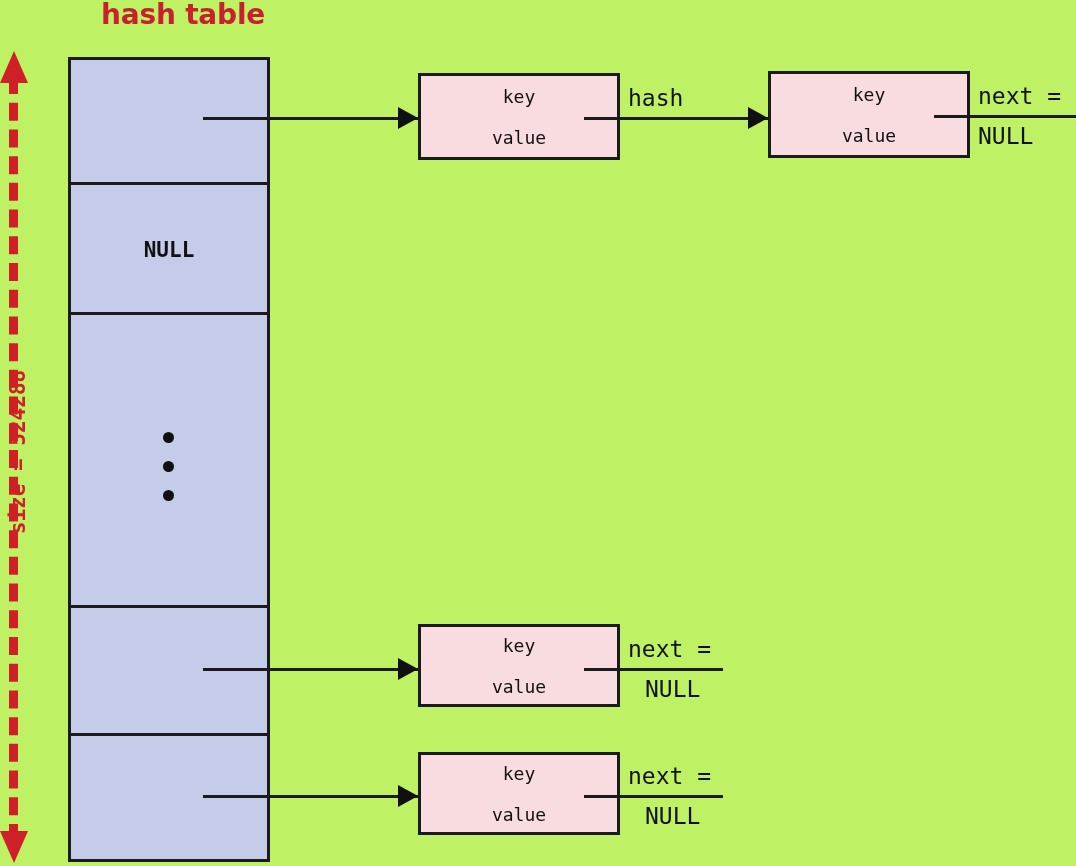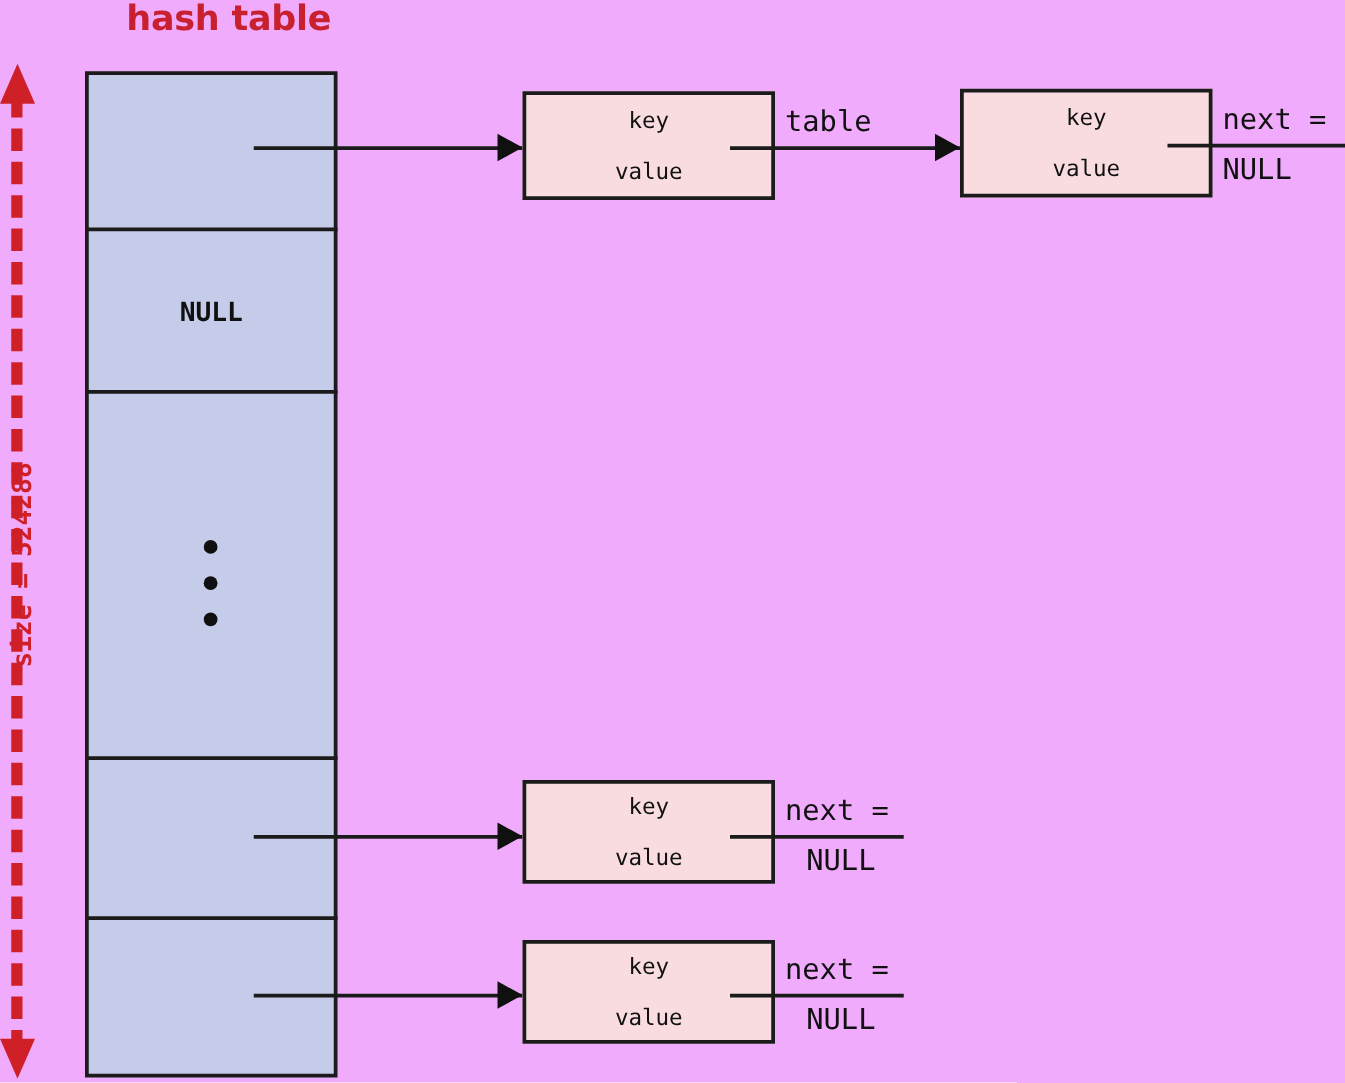--- a/index.html
+++ b/index.html
@@ -4,21 +4,21 @@
 <style>
   html, body {
     margin: 0;
     padding: 0;
     background: #ffffff;
   }
   #canvas {
     position: relative;
     width: 1076px;
     height: 866px;
-    background: #f0abfc;
+    background: #bef264;
     overflow: hidden;
     font-family: "DejaVu Sans Mono", "Liberation Mono", monospace;
   }
 
   
   .title {
     position: absolute;
     left: 101px;
     top: -2px;
     font-family: "DejaVu Sans", "Liberation Sans", sans-serif;
@@ -171,21 +171,21 @@
 
   <div class="hline" style="left:203px; top:117px; width:215px;"></div>
   <div class="arrowhead" style="left:398px; top:107px;"></div>
 
   <div class="node" style="left:418px; top:73px; width:202px; height:87px;"></div>
   <div class="node-text" style="left:418px; top:86px; width:202px;">key</div>
   <div class="node-text" style="left:418px; top:127px; width:202px;">value</div>
 
   <div class="hline" style="left:584px; top:117px; width:184px;"></div>
   <div class="arrowhead" style="left:748px; top:107px;"></div>
-  <div class="next-label" style="left:628px; top:85px;">table</div>
+  <div class="next-label" style="left:628px; top:85px;">hash</div>
 
   <div class="node" style="left:768px; top:71px; width:202px; height:87px;"></div>
   <div class="node-text" style="left:768px; top:84px; width:202px;">key</div>
   <div class="node-text" style="left:768px; top:125px; width:202px;">value</div>
   <div class="hline" style="left:934px; top:115px; width:142px;"></div>
   <div class="next-label" style="left:978px; top:83px;">next =</div>
   <div class="next-label" style="left:978px; top:123px;">NULL</div>
 
   <div class="hline" style="left:203px; top:668px; width:215px;"></div>
   <div class="arrowhead" style="left:398px; top:658px;"></div>

